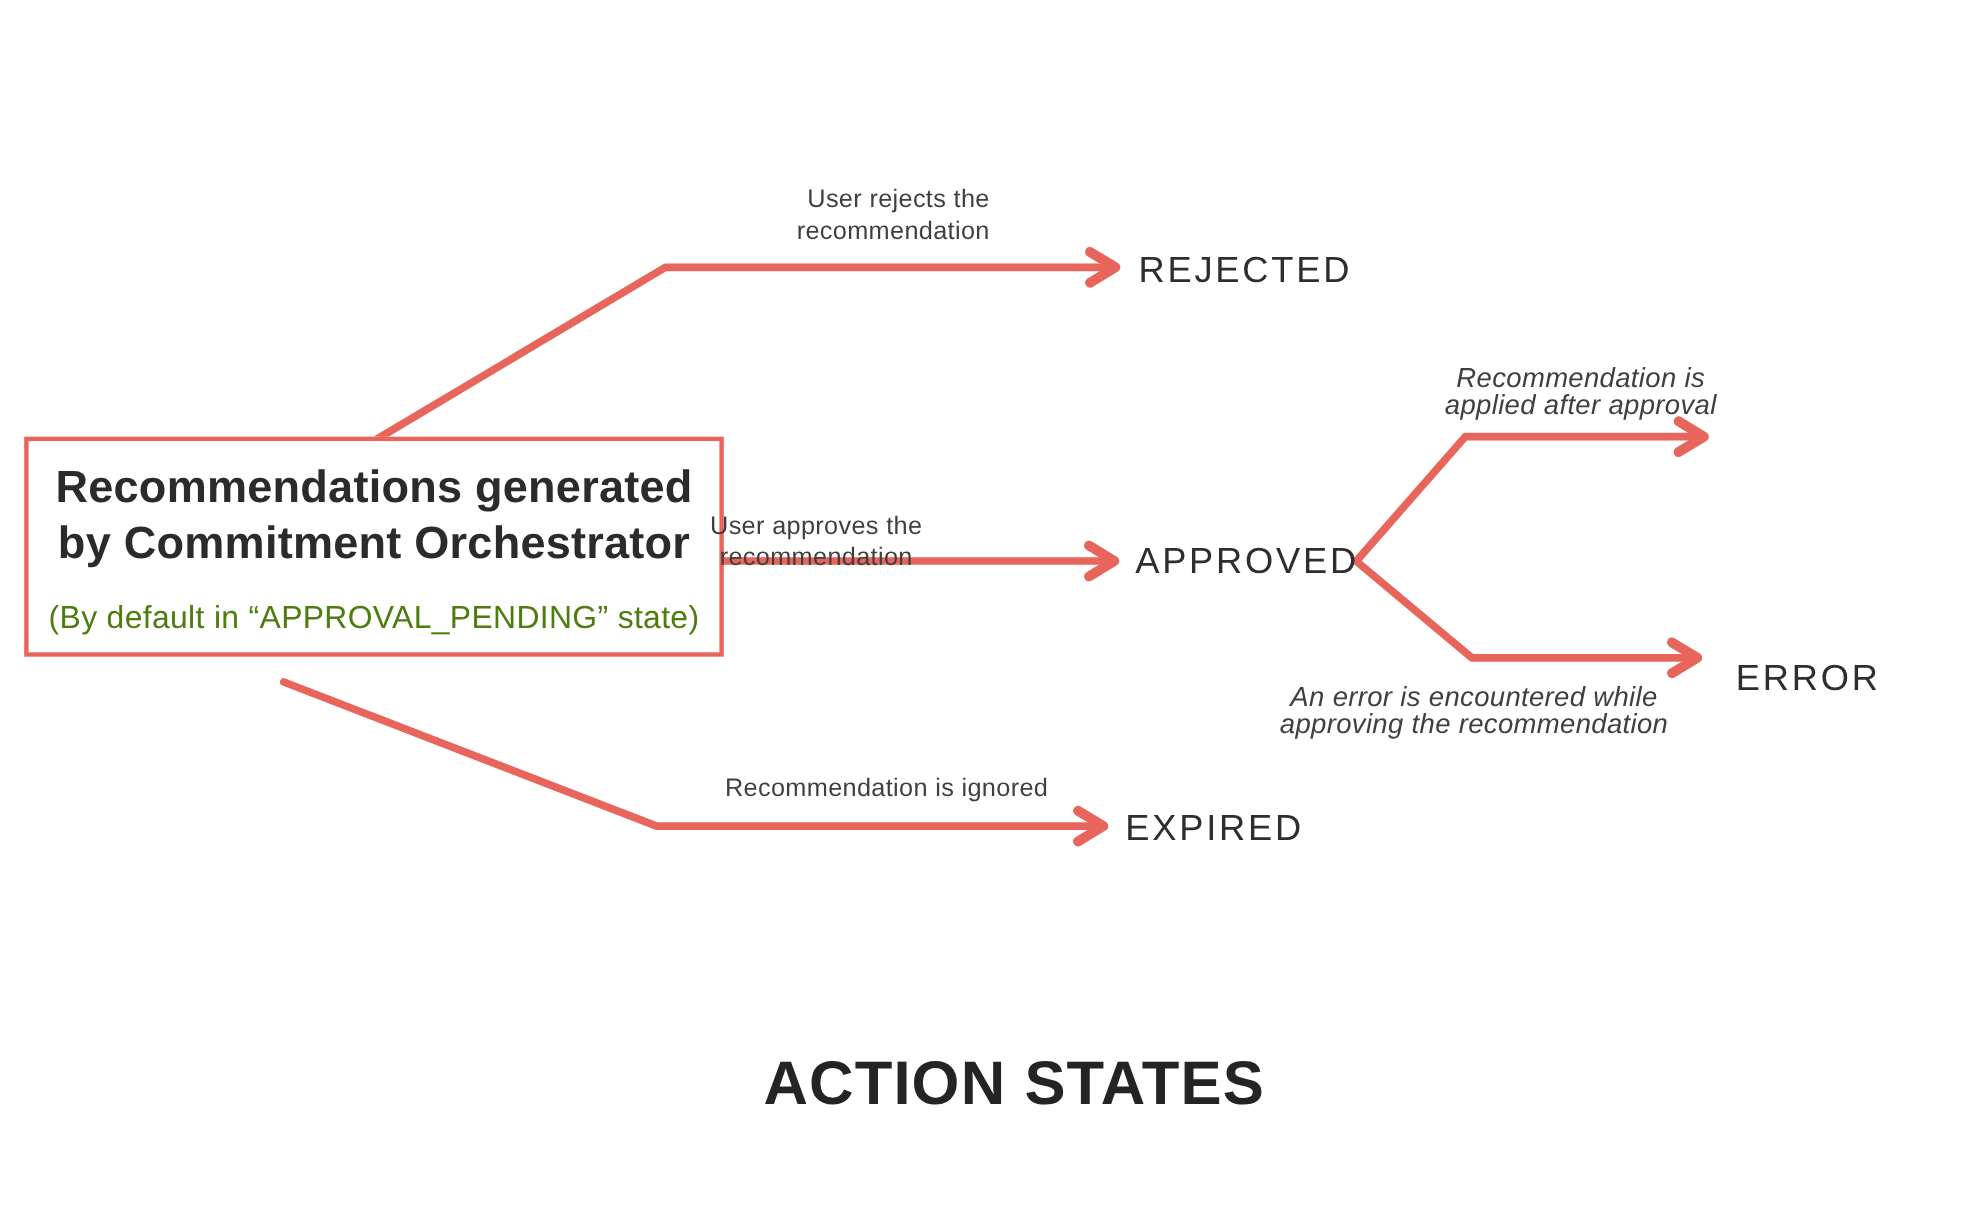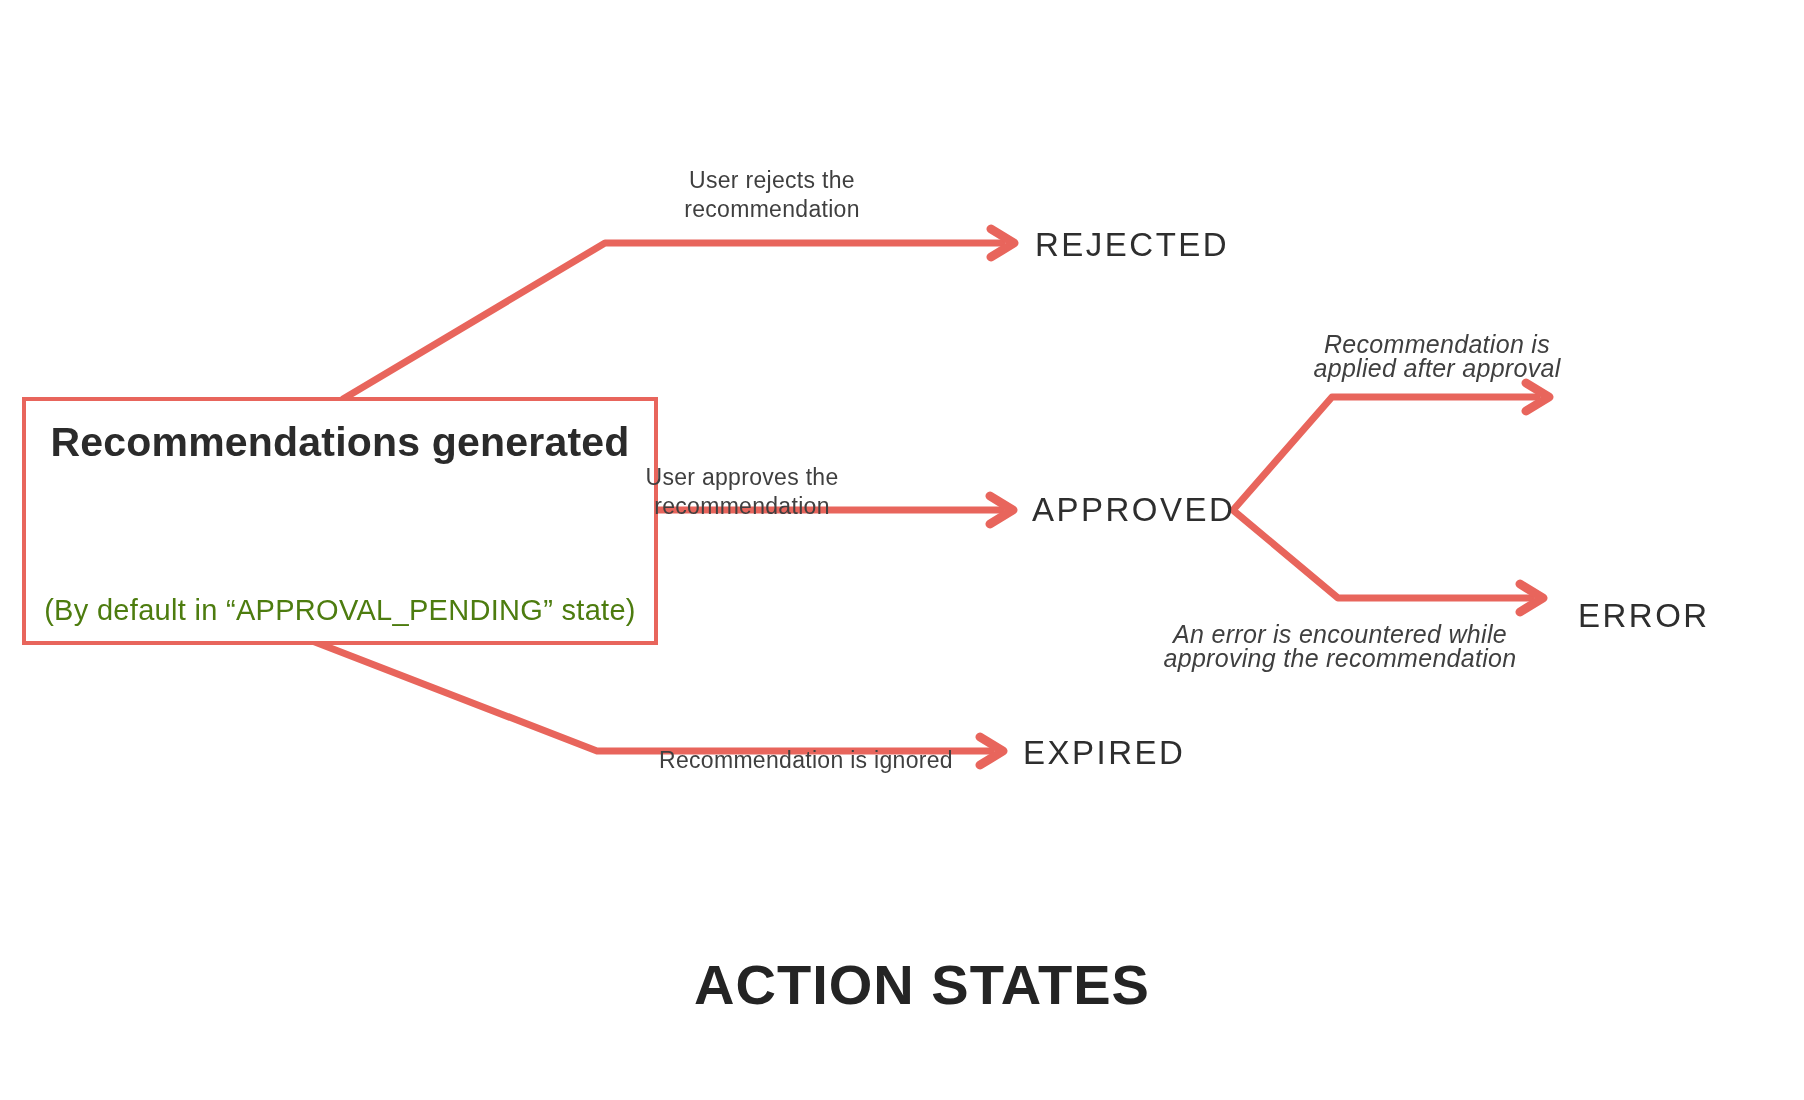--- a/index.html
+++ b/index.html
@@ -17,21 +17,21 @@
     width:1804px;height:1100px;
     background:var(--color-background);
     font-family:"Liberation Sans",sans-serif;
     overflow:hidden;
   }
   svg.wires{position:absolute;left:0;top:0;width:1804px;height:1100px;}
   path.flow{fill:none;stroke:var(--color-accent);stroke-width:7;stroke-linejoin:round;stroke-linecap:round;}
   path.head{fill:none;stroke:var(--color-accent);stroke-width:9;stroke-linejoin:round;stroke-linecap:round;}
 
   .source-box{
-    position:absolute;left:22px;top:397px;width:636px;height:248px;
+    position:absolute;left:22px;top:397px;width:636px;height:200px;
     border:4px solid var(--color-accent);
     background:var(--color-background);
     display:flex;flex-direction:column;align-items:center;justify-content:space-between;
     padding:16px 6px 14px 6px;
     text-align:center;
   }
   .box-title{font-weight:700;font-size:41px;line-height:51px;color:var(--color-title_text);letter-spacing:0.2px;}
   .box-subtitle{font-size:29px;line-height:34px;color:#4d7c0f;letter-spacing:0.3px;}
 
   .annotation{
@@ -70,35 +70,36 @@
     <path class="flow" d="M1234,509 L1332,397 L1537,397"></path>
     <path class="head" d="M1526,383 L1549,397 L1526,411"></path>
 
     <path class="flow" d="M1234,511 L1338,598 L1531,598"></path>
     <path class="head" d="M1520,584 L1543,598 L1520,612"></path>
   </svg>
 
   <div class="source-box">
     <div class="box-title">
       <div>Recommendations generated</div>
+      <div>by Commitment Orchestrator</div>
     </div>
     <div class="box-subtitle">(By default in “APPROVAL_PENDING” state)</div>
   </div>
 
-  <div class="annotation" style="left:772px;top:166px;">
+  <div class="annotation" style="left:812px;top:166px;text-align:right;">
     <div>User rejects the</div>
     <div>recommendation</div>
   </div>
 
   <div class="annotation" style="left:742px;top:431px;margin-top:32px;">
     <div>User approves the</div>
     <div>recommendation</div>
   </div>
 
-  <div class="annotation" style="left:806px;top:702px;margin-top:44px;">
+  <div class="annotation" style="left:806px;top:702px;">
     <div>Recommendation is ignored</div>
   </div>
 
   <div class="annotation small" style="left:1437px;top:332px;">
     <div>Recommendation is</div>
     <div>applied after approval</div>
   </div>
 
   <div class="annotation small" style="left:1340px;top:622px;">
     <div>An error is encountered while</div>

